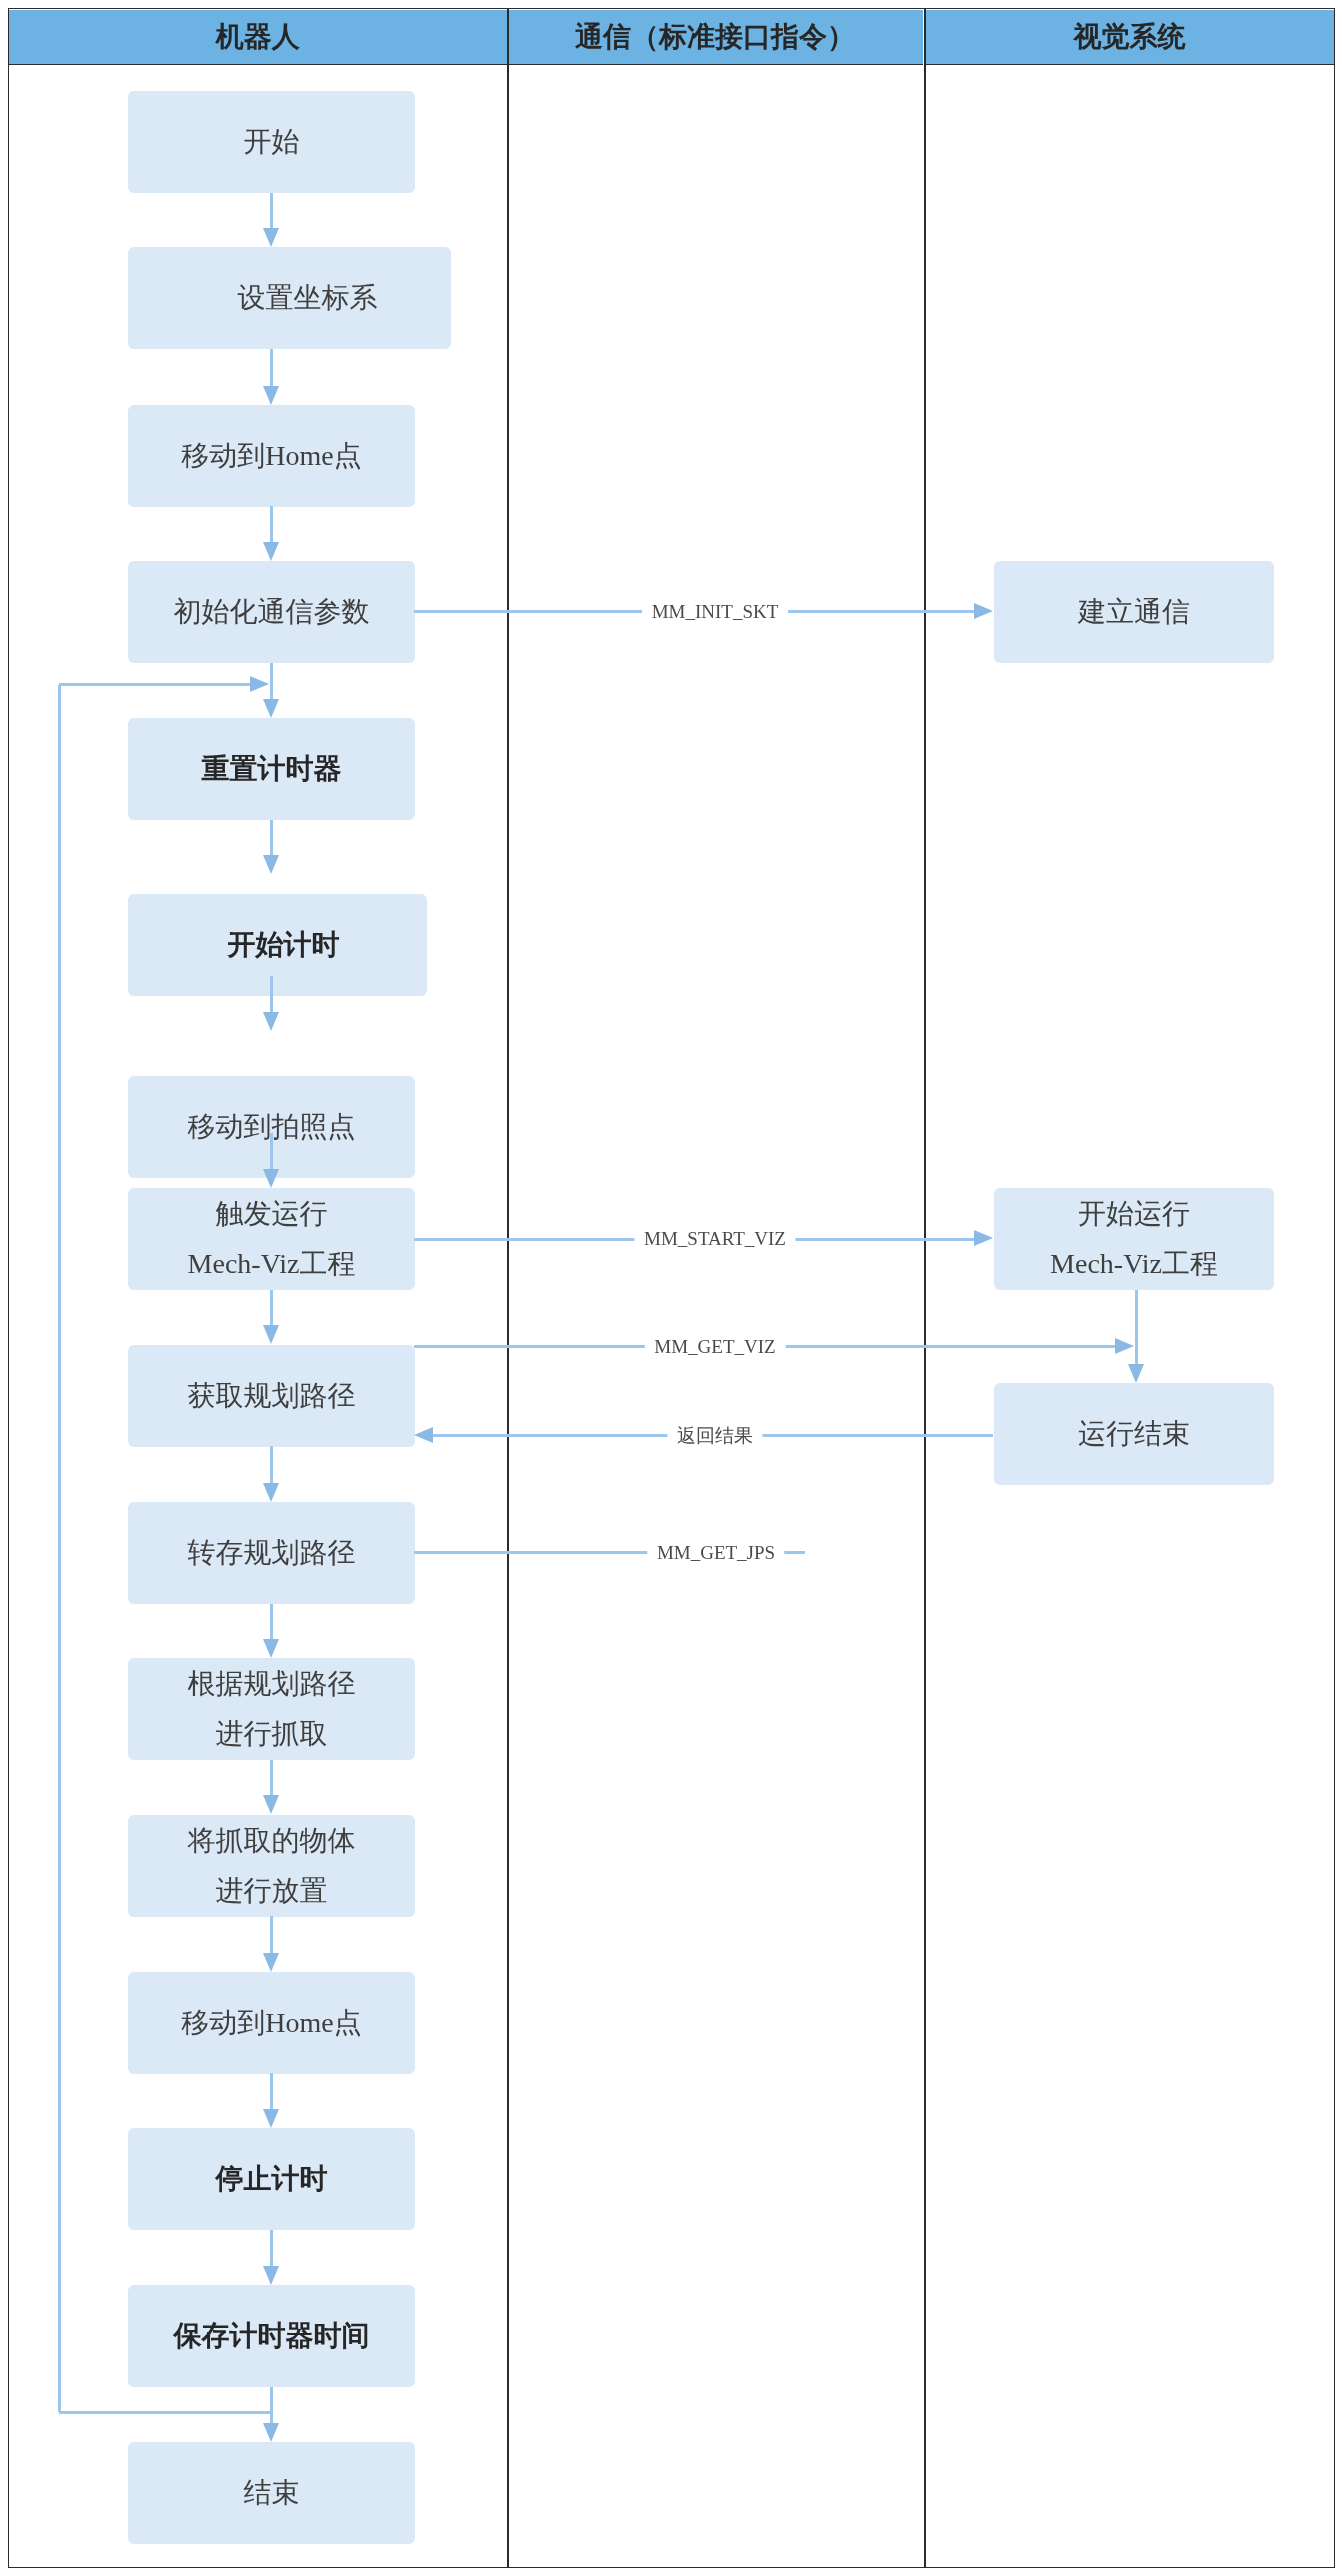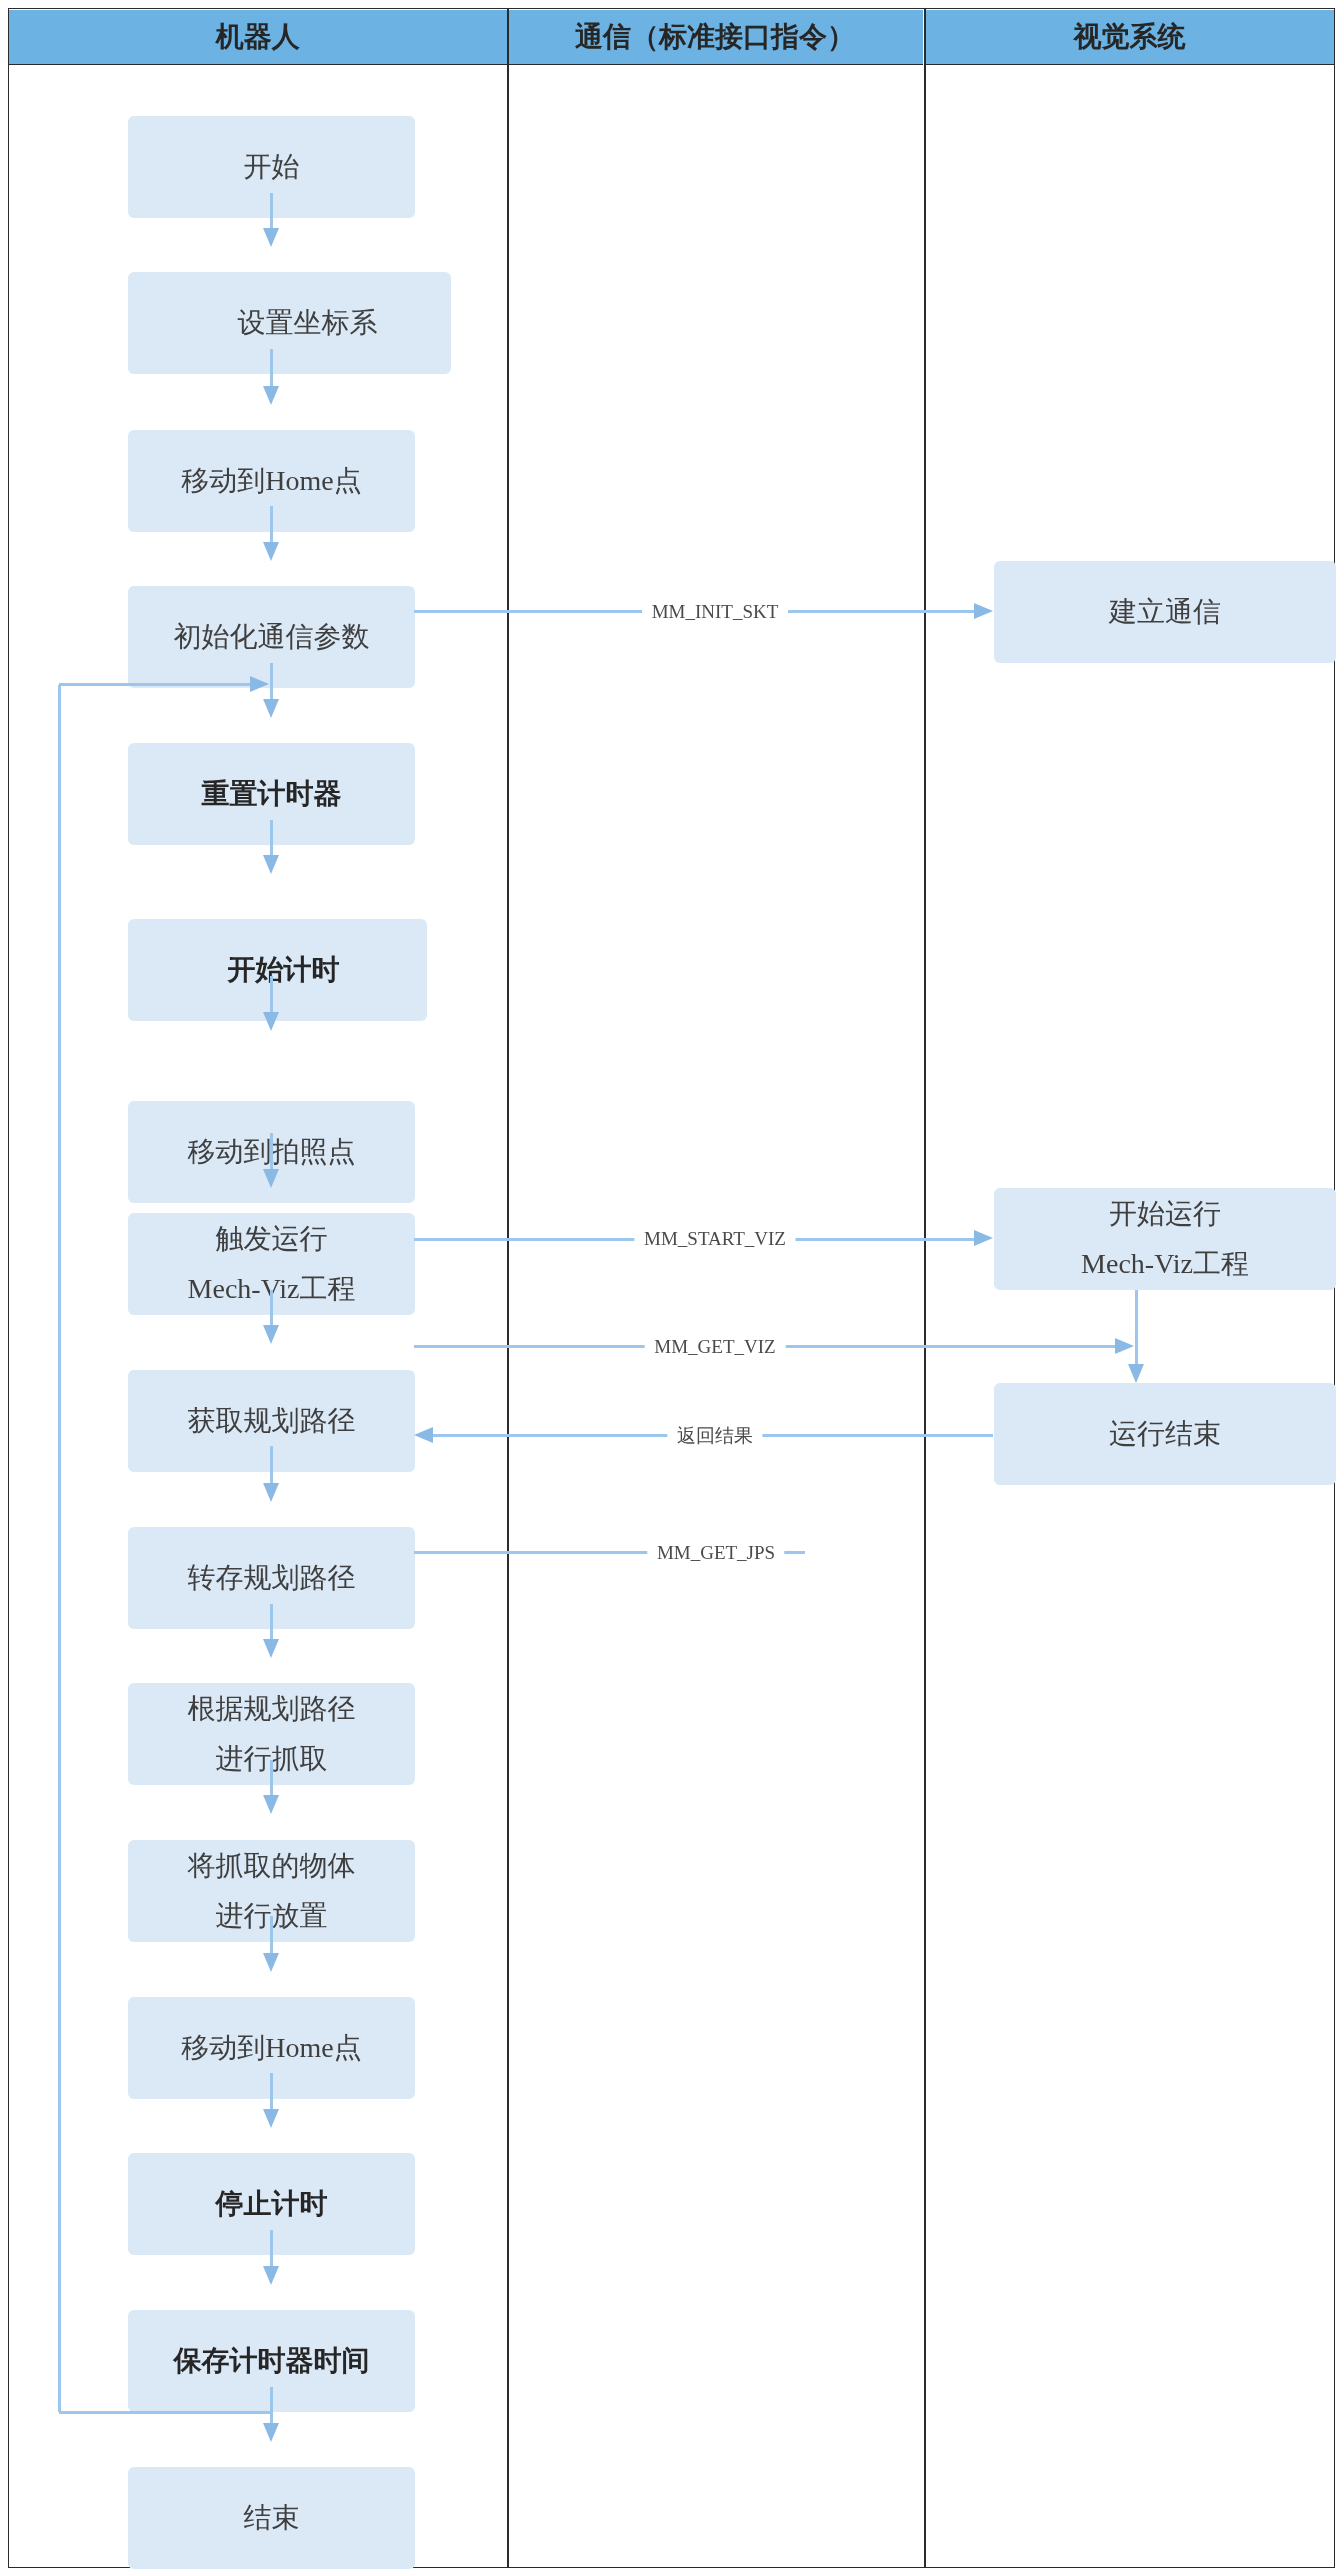--- a/index.html
+++ b/index.html
@@ -9,22 +9,22 @@
          border:1.9px solid #2b2b2b;box-sizing:border-box;}
   .lane-sep{position:absolute;top:7.7px;height:2560px;width:1.9px;background:#2b2b2b;}
   .hdr{position:absolute;top:9.6px;height:54px;background:#6cb2e2;
        display:flex;align-items:center;justify-content:center;
        font-size:28px;font-weight:bold;color:#262626;
        border-bottom:1.9px solid #2b2b2b;box-sizing:content-box;}
   .box{position:absolute;background:#dbe9f7;border-radius:5.8px;
        display:flex;align-items:center;justify-content:center;text-align:center;
        font-size:28px;color:#3f3f3f;white-space:pre-line;line-height:50px;}
   .box.bold{font-weight:bold;color:#262626;}
-  .w1{left:128px;width:287px;height:102px;margin-top:25px;}
-  .w3{left:994px;width:342px;height:102px;}
+  .w1{left:128px;width:287px;height:102px;}
+  .w3{left:994px;width:280px;height:102px;}
   .line{position:absolute;background:#9dc6ec;}
   .head{position:absolute;width:0;height:0;}
   .head.down{border-left:8.6px solid transparent;border-right:8.6px solid transparent;
              border-top:19px solid #8ab9e6;}
   .head.right{border-top:8.6px solid transparent;border-bottom:8.6px solid transparent;
               border-left:19px solid #8ab9e6;}
   .head.left{border-top:8.6px solid transparent;border-bottom:8.6px solid transparent;
              border-right:19px solid #8ab9e6;}
   .msg{position:absolute;transform:translate(-50%,-50%);background:#ffffff;
        padding:0 9.6px;font-size:19px;color:#4a4a4a;white-space:nowrap;}

